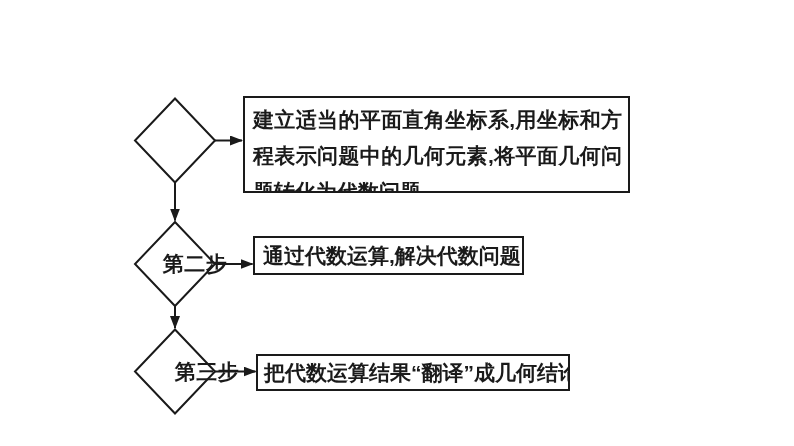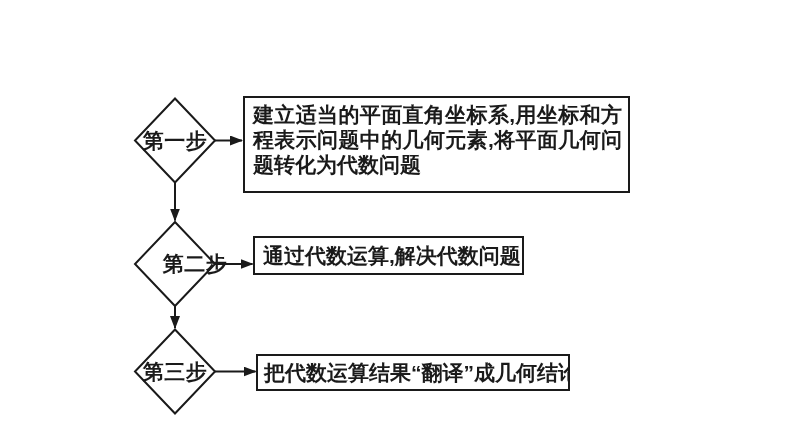--- a/index.html
+++ b/index.html
@@ -39,34 +39,34 @@
     width: 80px;
     text-align: center;
     font-size: 21px;
     font-weight: bold;
     line-height: 22px;
     white-space: nowrap;
     letter-spacing: 0.5px;
   }
   .diamond-label.row-1 { top: 130px; }
   .diamond-label.row-2 { top: 253px; margin-left: 20px; }
-  .diamond-label.row-3 { top: 361px; }
+  .diamond-label.row-3 { top: 361px; margin-left: 32px; }
   .box-text {
     position: absolute;
     box-sizing: border-box;
     font-size: 21px;
     font-weight: bold;
   }
   .box-text.box-1 {
     left: 244px;
     top: 97px;
     width: 385px;
     height: 95px;
     padding: 5px 7px 0 9px;
-    line-height: 25px;
+    line-height: 36px;
     text-align: justify;
     overflow: hidden;
   }
   .box-text.box-2 {
     left: 254px;
     top: 237px;
     width: 269px;
     height: 37px;
     line-height: 37px;
     padding-left: 9px;
@@ -104,21 +104,20 @@
 
     <polygon class="node-shape" points="175,98.5 215,140.5 175,182.5 135,140.5"></polygon>
     <polygon class="node-shape" points="175,222 215,264 175,306 135,264"></polygon>
     <polygon class="node-shape" points="175,329.5 215,371.5 175,413.5 135,371.5"></polygon>
 
     <rect class="node-shape" x="244" y="97" width="385" height="95"></rect>
     <rect class="node-shape" x="254" y="237" width="269" height="37"></rect>
     <rect class="node-shape" x="257" y="355" width="312" height="35"></rect>
   </svg>
 
-  <div class="diamond-label row-1">第一步</div>
   <div class="diamond-label row-2">第二步</div>
   <div class="diamond-label row-3">第三步</div>
 
   <div class="box-text box-1">建立适当的平面直角坐标系,用坐标和方程表示问题中的几何元素,将平面几何问题转化为代数问题</div>
   <div class="box-text box-3">把代数运算结果“翻译”成几何结论</div>
   <div class="box-text box-2">通过代数运算,解决代数问题</div>
 
 </div>
 
 </body></html>

